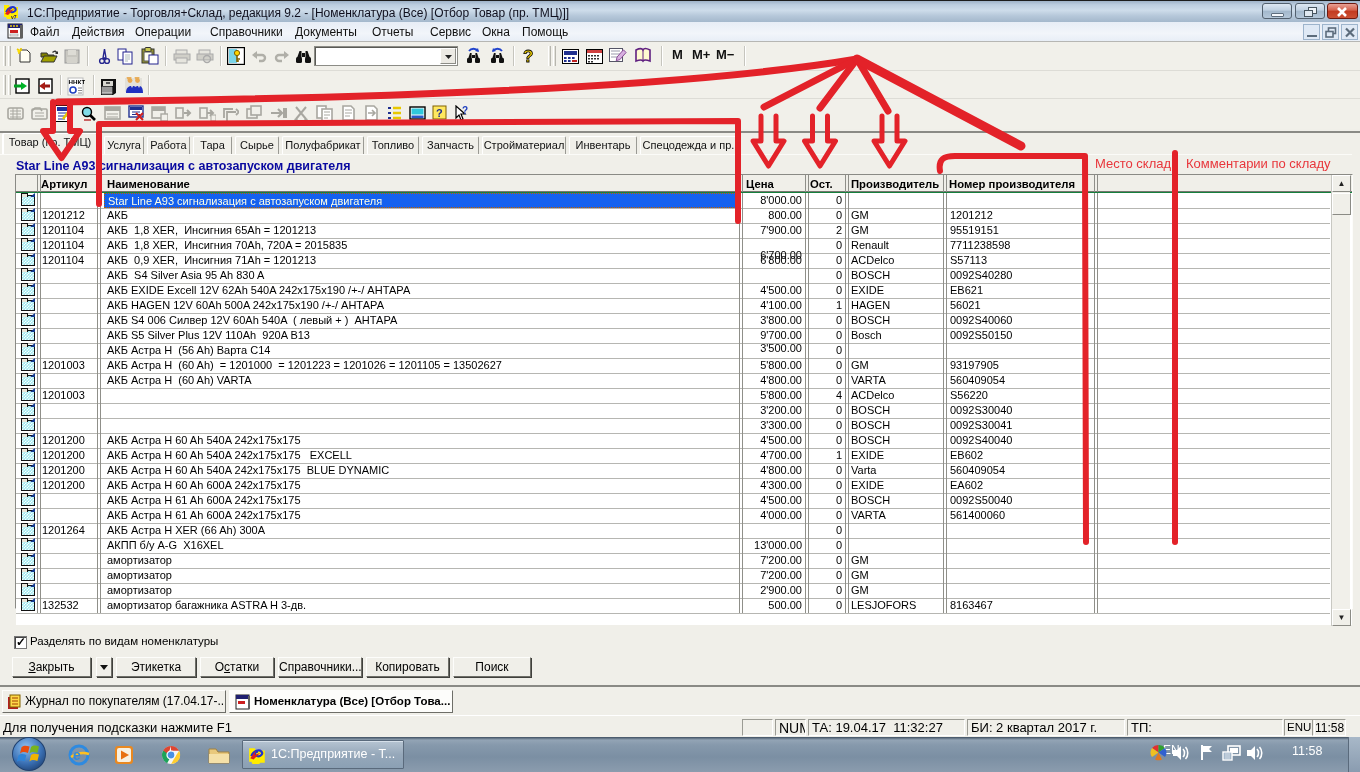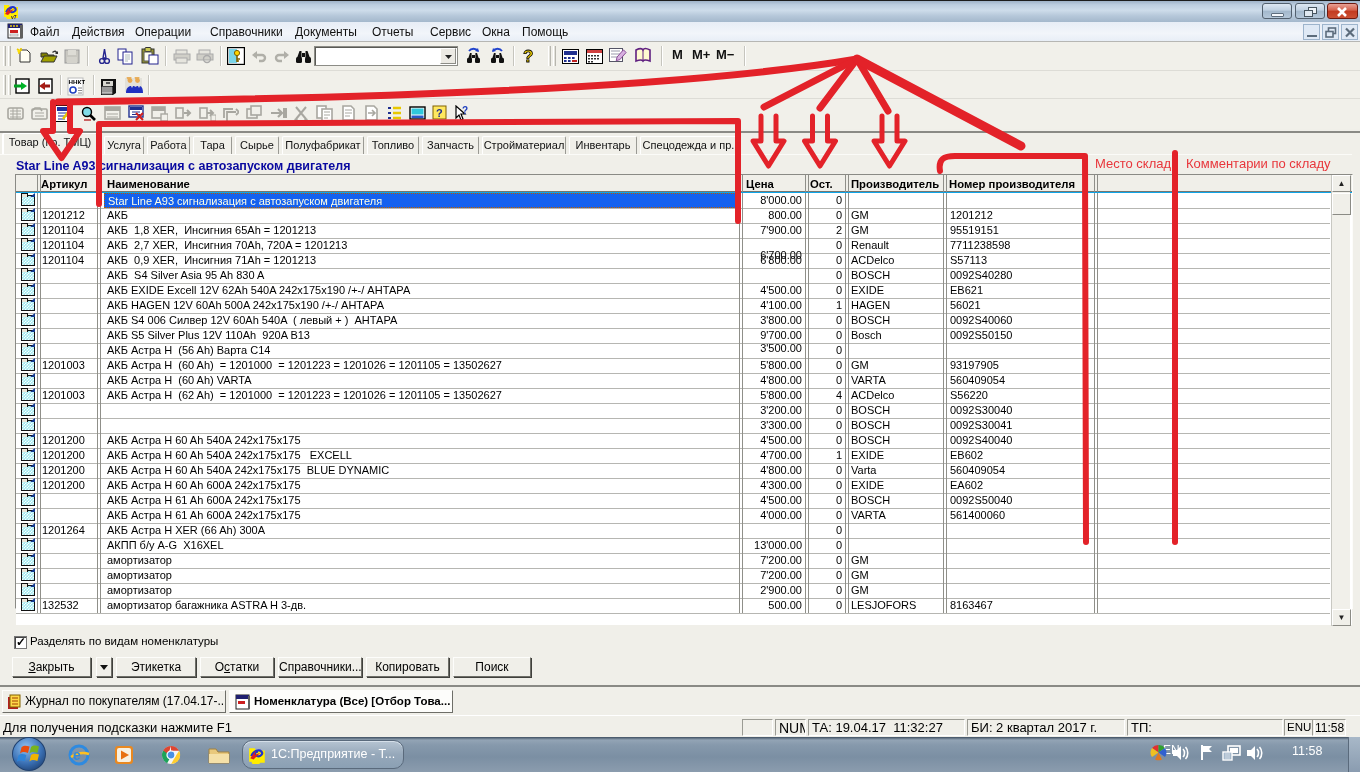--- a/index.html
+++ b/index.html
@@ -25,21 +25,21 @@
 #combo{position:absolute;left:314px;top:4px;width:144px;height:20px;background:#fff;border:1px solid #8c8c86;box-shadow:inset 1px 1px 0 #5a5a55}
 #combo .db{position:absolute;right:1px;top:1px;width:16px;height:16px;background:#eceae4;border:1px solid #fff;border-right-color:#8c8c86;border-bottom-color:#8c8c86}
 .m1{position:absolute;top:5px;font-weight:bold;font-size:13px;color:#111}
 
 #form{position:absolute;left:0;top:131px;width:1360px;height:556px;background:#f0efe9;border-top:2px solid #8a8a85;border-bottom:2px solid #8a8a85}
 .tab{position:absolute;top:3px;height:18px;background:#f0efe9;border:1px solid #9a9a94;border-bottom:none;border-top-color:#fff;border-left-color:#fff;font-size:11px;text-align:center;line-height:17px;color:#111;border-radius:2px 2px 0 0}
 .tabact{top:0px;height:21px;font-size:11px;z-index:3;box-shadow:-1px 0 0 #fff}
 #tabline{position:absolute;left:0;top:21px;width:1352px;height:1px;background:#fbfbf8}
 #head2{position:absolute;left:16px;top:26px;font-size:12.5px;font-weight:bold;color:#0a0aa0;white-space:nowrap}
 
-#tbl{position:absolute;left:15px;top:41px;width:1338px;height:435px;background:#0ea5e9;border:1px solid #8a8a85;border-right-color:#fcfcfa;border-bottom-color:#fcfcfa}
+#tbl{position:absolute;left:15px;top:41px;width:1338px;height:435px;background:#15803d;border:1px solid #8a8a85;border-right-color:#fcfcfa;border-bottom-color:#fcfcfa}
 #thead{position:absolute;left:0;top:0;width:1336px;height:17px;background:#f0efe9;border-bottom:1px solid #76766f}
 .hc{position:absolute;top:1px;font-size:11.3px;font-weight:bold;color:#000;white-space:nowrap;line-height:16px}
 #tbody{position:absolute;left:0;top:18px;width:1336px;height:432px;background:#fff}
 .hgl{position:absolute;left:0;width:1314px;height:1px;background:#b6b6b2}
 .vgl{position:absolute;top:0;width:1px;height:420px;background:#8f8f89}
 .c{position:absolute;height:15px;line-height:15px;font-size:11px;color:#000;white-space:pre}
 .cart{left:26px}
 .cname{left:91px}
 .csel{left:88px;width:636px;background:#1461ef;color:#ffffe4;border:1px dotted #b85e00;padding-left:3px}
 .cprice{width:100px;text-align:right}
@@ -59,33 +59,34 @@
 #chklbl{position:absolute;left:30px;top:502px;font-size:11.5px;color:#000}
 .btn{position:absolute;top:524px;height:20px;background:#f0efe9;border:1px solid #6e6e68;border-top-color:#fdfdfb;border-left-color:#fdfdfb;box-shadow:1px 1px 0 #40403c;font-size:12px;color:#000;text-align:center;line-height:18px}
 
 #mdibar{position:absolute;left:0;top:689px;width:1360px;height:26px;background:#f0efe9}
 .mtab{position:absolute;top:1px;height:23px;background:#f0efe9;border:1px solid #6e6e68;border-top-color:#fdfdfb;border-left-color:#fdfdfb;font-size:12px;line-height:21px;white-space:nowrap;overflow:hidden}
 
 #status{position:absolute;left:0;top:715px;width:1360px;height:22px;background:#f0efe9;border-top:1px solid #fff;font-size:12px;color:#000}
 .sf{position:absolute;top:3px;height:17px;border:1px solid #9b9b94;border-bottom-color:#fff;border-right-color:#fff;font-size:13px;line-height:15px;padding-left:3px;white-space:nowrap;overflow:hidden}
 
 #task{position:absolute;left:0;top:737px;width:1360px;height:35px;background:linear-gradient(180deg,#3e4e60 0,#93a4b5 3px,#8699ac 8px,#7b8fa3 20px,#8b9cae 100%)}
-#tbtn{position:absolute;left:242px;top:3px;width:162px;height:29px;border-radius:10px;border:1px solid #5a6a7c;background:linear-gradient(180deg,#b6c4d2,#96a8ba 50%,#8ba0b4);box-shadow:inset 0 1px 0 #d5dfe9}
+#tbtn{position:absolute;left:242px;top:3px;width:162px;height:29px;border-radius:1px;border:1px solid #5a6a7c;background:linear-gradient(180deg,#b6c4d2,#96a8ba 50%,#8ba0b4);box-shadow:inset 0 1px 0 #d5dfe9}
 #tbtn .t{position:absolute;left:28px;top:6px;font-size:12.5px;color:#fff;white-space:nowrap}
 .tray{position:absolute;top:5px;color:#fff}
 </style></head><body>
 <div id="scr">
 
 <div id="title">
  <svg class="ic" style="left:3px;top:2px" width="17" height="17" viewBox="0 0 17 17">
   <path d="M1,2 h5 l1,2 h8 v11 h-4 l-1,1 h-6 l-1,-2 h-2 z" fill="#ffec00"></path>
   <path d="M3,9 C5,4 10,3 12,5 C14,7 11,10 8,9 C5,8 6,5 9,5" stroke="#2233cc" stroke-width="2" fill="none"></path>
   <path d="M2,11 L7,4 L6,8 L11,6 L5,12" fill="#e02020"></path>
   <text x="8" y="16" font-size="5" font-weight="bold" fill="#201060">v7</text>
  </svg>
+ <span class="txt">1С:Предприятие - Торговля+Склад, редакция 9.2 - [Номенклатура (Все) [Отбор Товар (пр. ТМЦ)]]</span>
  <div class="capbtn" id="btnmin">
         <div style="position:absolute;left:8px;top:9px;width:13px;height:4px;background:#f4f8fc;border:1px solid #5e6e7e;border-radius:1px"></div>
       </div>
  <div class="capbtn" id="btnmax">
    <div style="position:absolute;left:12px;top:3px;width:9px;height:7px;border:1px solid #47555f;background:#eef3f8"></div>
    <div style="position:absolute;left:8px;top:6px;width:9px;height:7px;border:1px solid #47555f;background:#dfe8f0"></div>
  </div>
  <div class="capbtn" id="btncls">
    <svg width="29" height="14" style="position:absolute;left:0;top:1px" viewBox="0 0 29 14">
           <path d="M10,3 L18,11 M18,3 L10,11" stroke="#fff" stroke-width="2.6"></path>
@@ -489,21 +490,21 @@
 <div class="c cnum" style="top:15px">1201212</div>
 <div class="fold" style="top:32px"></div>
 <div class="c cart" style="top:30px">1201104</div>
 <div class="c cname" style="top:30px">АКБ  1,8 XER,  Инсигния 65Ah = 1201213</div>
 <div class="c cprice" style="top:30px">7'900.00</div>
 <div class="c cost" style="top:30px">2</div>
 <div class="c cman" style="top:30px">GM</div>
 <div class="c cnum" style="top:30px">95519151</div>
 <div class="fold" style="top:47px"></div>
 <div class="c cart" style="top:45px">1201104</div>
-<div class="c cname" style="top:45px">АКБ  2,7 XER,  Инсигния 70Ah, 720A = 1201213</div>
+<div class="c cname" style="top:45px">АКБ  1,8 XER,  Инсигния 70Ah, 720A = 2015835</div>
 <div class="c cprice" style="top:55px">6'700.00</div>
 <div class="c cost" style="top:45px">0</div>
 <div class="c cman" style="top:45px">Renault</div>
 <div class="c cnum" style="top:45px">7711238598</div>
 <div class="fold" style="top:62px"></div>
 <div class="c cart" style="top:60px">1201104</div>
 <div class="c cname" style="top:60px">АКБ  0,9 XER,  Инсигния 71Ah = 1201213</div>
 <div class="c cprice" style="top:60px">6'800.00</div>
 <div class="c cost" style="top:60px">0</div>
 <div class="c cman" style="top:60px">ACDelco</div>
@@ -549,21 +550,20 @@
 <div class="c cman" style="top:165px">GM</div>
 <div class="c cnum" style="top:165px">93197905</div>
 <div class="fold" style="top:182px"></div>
 <div class="c cname" style="top:180px">АКБ Астра H  (60 Ah) VARTA</div>
 <div class="c cprice" style="top:180px">4'800.00</div>
 <div class="c cost" style="top:180px">0</div>
 <div class="c cman" style="top:180px">VARTA</div>
 <div class="c cnum" style="top:180px">560409054</div>
 <div class="fold" style="top:197px"></div>
 <div class="c cart" style="top:195px">1201003</div>
-<div class="c cname" style="top:195px">АКБ Астра H  (62 Ah)  = 1201000  = 1201223 = 1201026 = 1201105 = 13502627</div>
 <div class="c cprice" style="top:195px">5'800.00</div>
 <div class="c cost" style="top:195px">4</div>
 <div class="c cman" style="top:195px">ACDelco</div>
 <div class="c cnum" style="top:195px">S56220</div>
 <div class="fold" style="top:212px"></div>
 <div class="c cprice" style="top:210px">3'200.00</div>
 <div class="c cost" style="top:210px">0</div>
 <div class="c cman" style="top:210px">BOSCH</div>
 <div class="c cnum" style="top:210px">0092S30040</div>
 <div class="fold" style="top:227px"></div>

